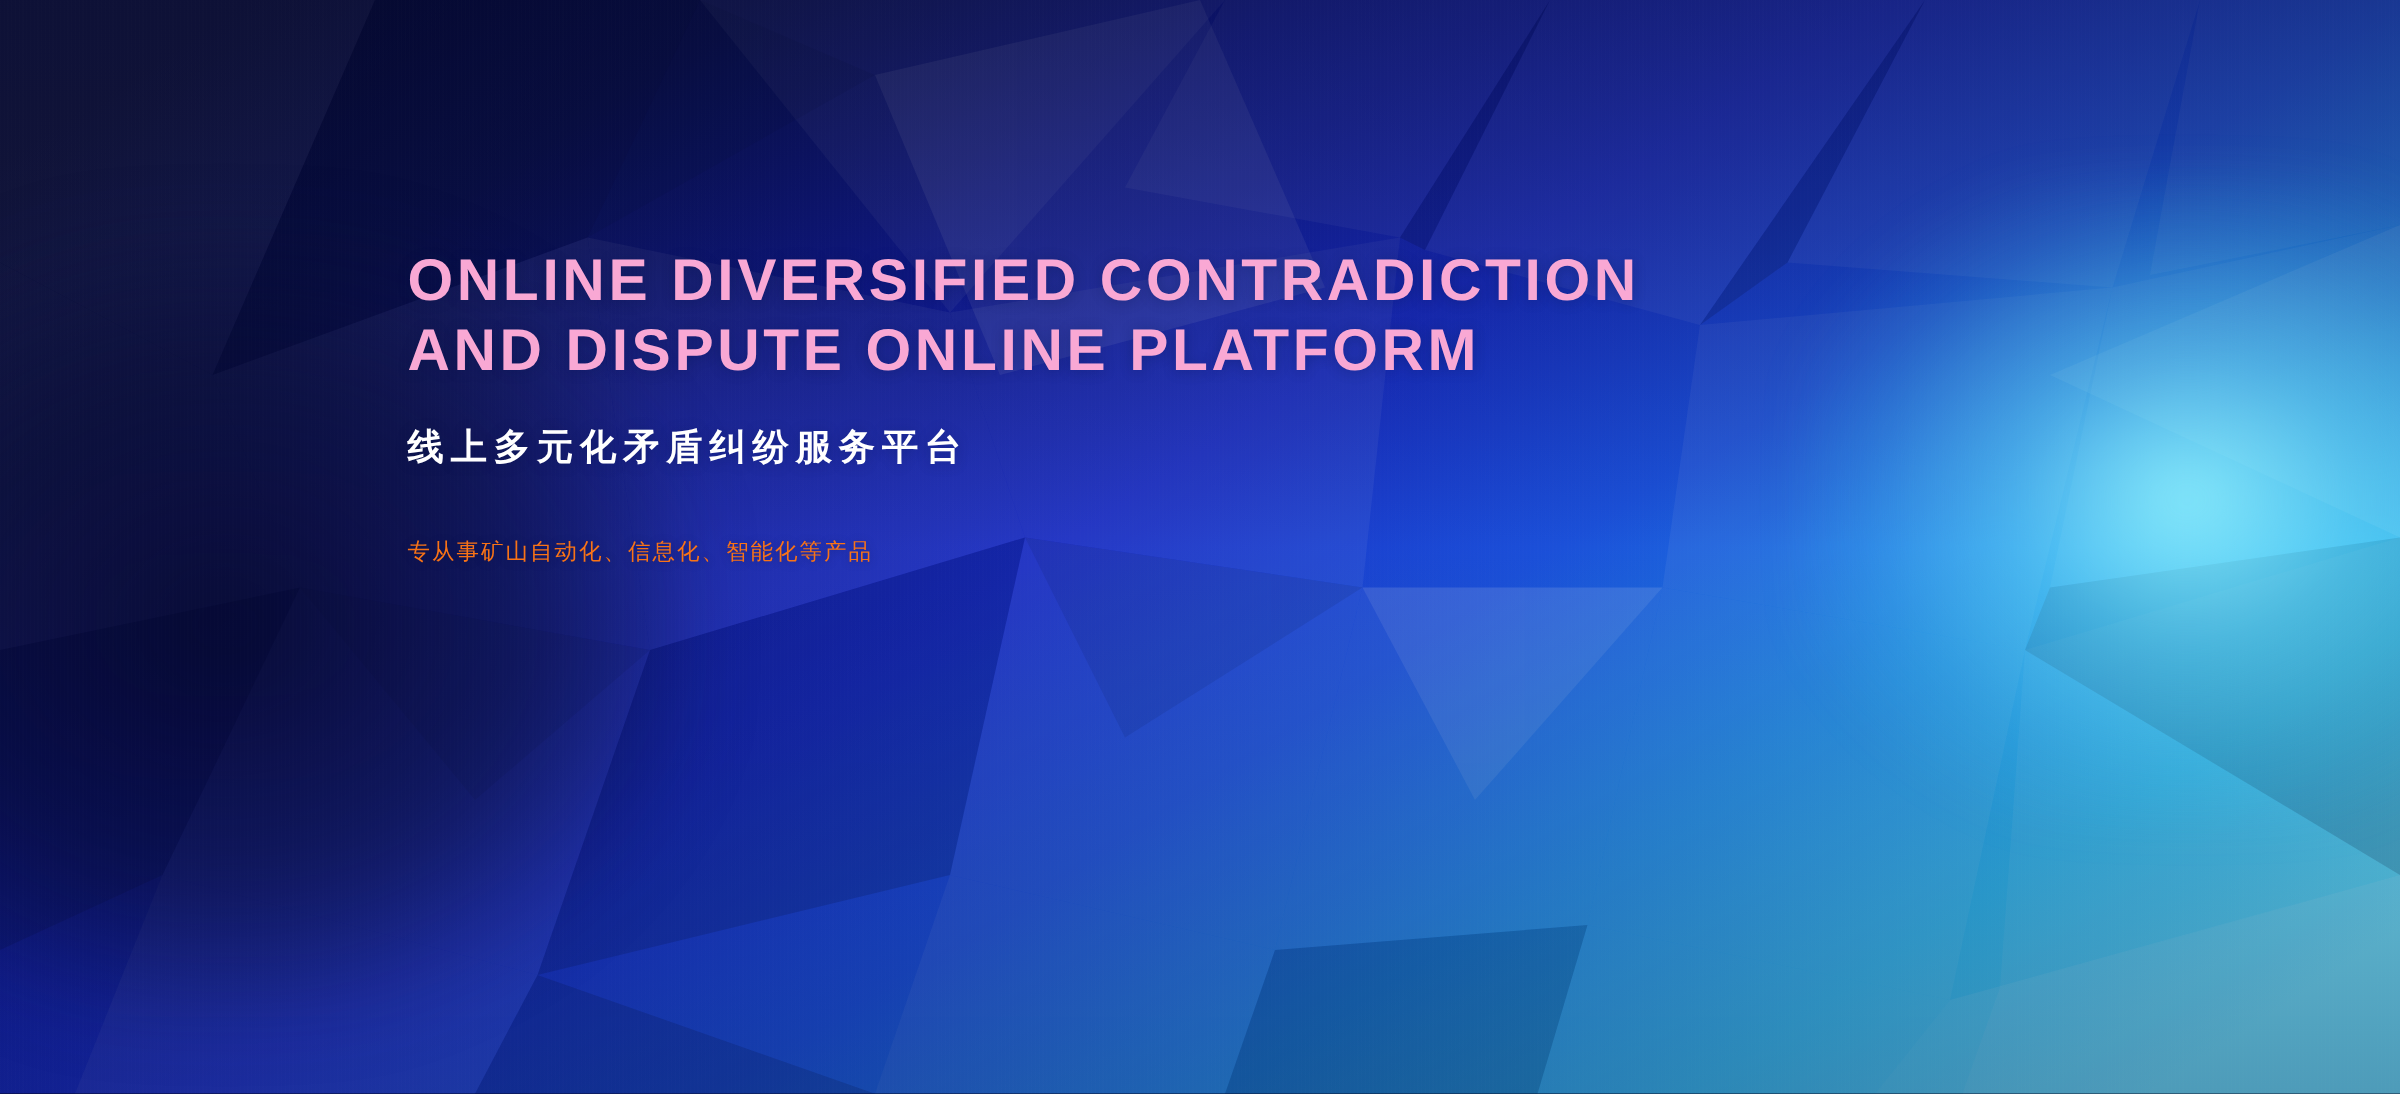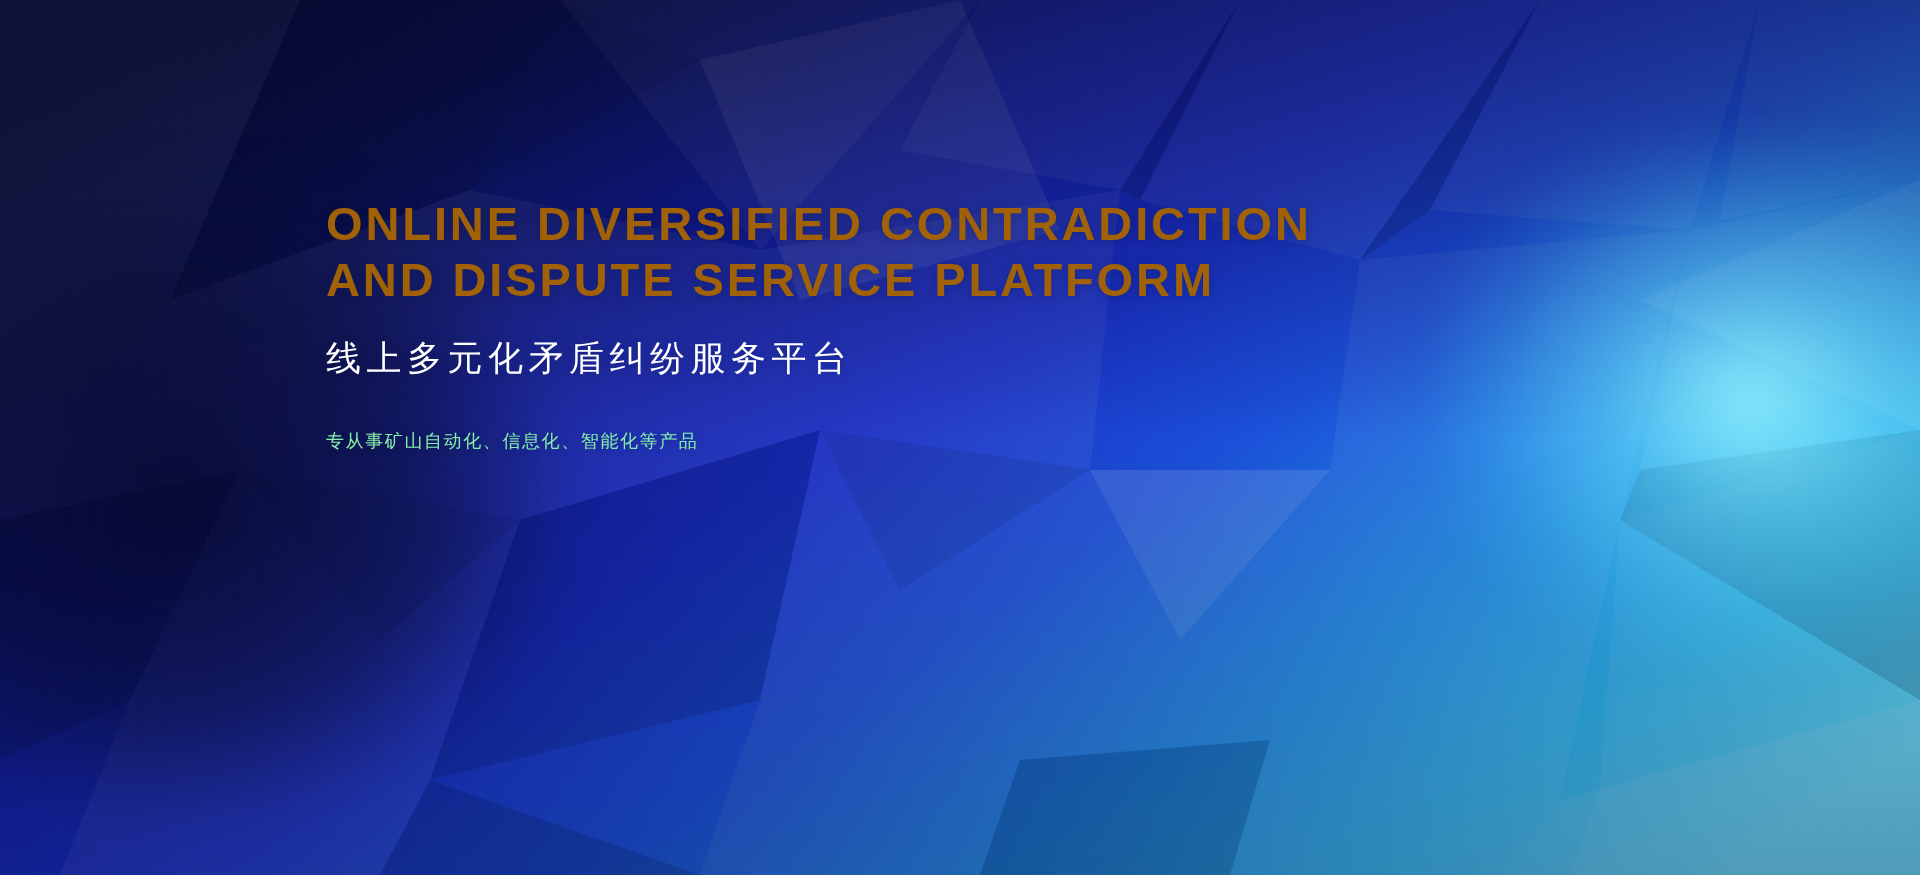--- a/index.html
+++ b/index.html
@@ -66,43 +66,43 @@
   }
 
   
   #text-block {
     position: absolute;
     left: 326px;
     top: 196px;
     width: 1400px;
   }
   .headline {
-    color: #a16207;
+    color: #f9a8d4;
     font-size: 47px;
     line-height: 56px;
     font-weight: 700;
     letter-spacing: 2.9px;
     white-space: nowrap;
     text-shadow: 0 1px 10px rgba(0,20,70,0.30);
   }
   .title-cn {
     color: #ffffff;
-    font-size: 35px;
+    font-size: 29px;
     line-height: 64px;
-    font-weight: 400;
+    font-weight: 700;
     letter-spacing: 5.5px;
     margin-top: 18px;
     white-space: nowrap;
     text-shadow: 0 1px 10px rgba(0,20,70,0.30);
   }
   .subs {
     margin-top: 34px;
   }
   .sub-line {
-    color: #86efac;
+    color: #f97316;
     font-size: 18px;
     line-height: 35px;
     font-weight: 400;
     letter-spacing: 1.6px;
     white-space: nowrap;
     text-shadow: 0 1px 7px rgba(0,20,70,0.35);
   }
 </style>
 </head>
 <body>
@@ -177,20 +177,20 @@
 
     <rect x="0" y="0" width="1920" height="875" fill="url(#vert)"></rect>
   </svg>
 
   <div class="glow glow-dark"></div>
   <div class="glow glow-main"></div>
   <div class="grain"></div>
 
   <div id="text-block">
     <div class="headline">ONLINE DIVERSIFIED CONTRADICTION</div>
-    <div class="headline">AND DISPUTE SERVICE PLATFORM</div>
+    <div class="headline">AND DISPUTE ONLINE PLATFORM</div>
     <div class="title-cn">线上多元化矛盾纠纷服务平台</div>
     <div class="subs">
       <div class="sub-line">专从事矿山自动化、信息化、智能化等产品</div>
     </div>
   </div>
 
 </div>
 
 </body></html>

